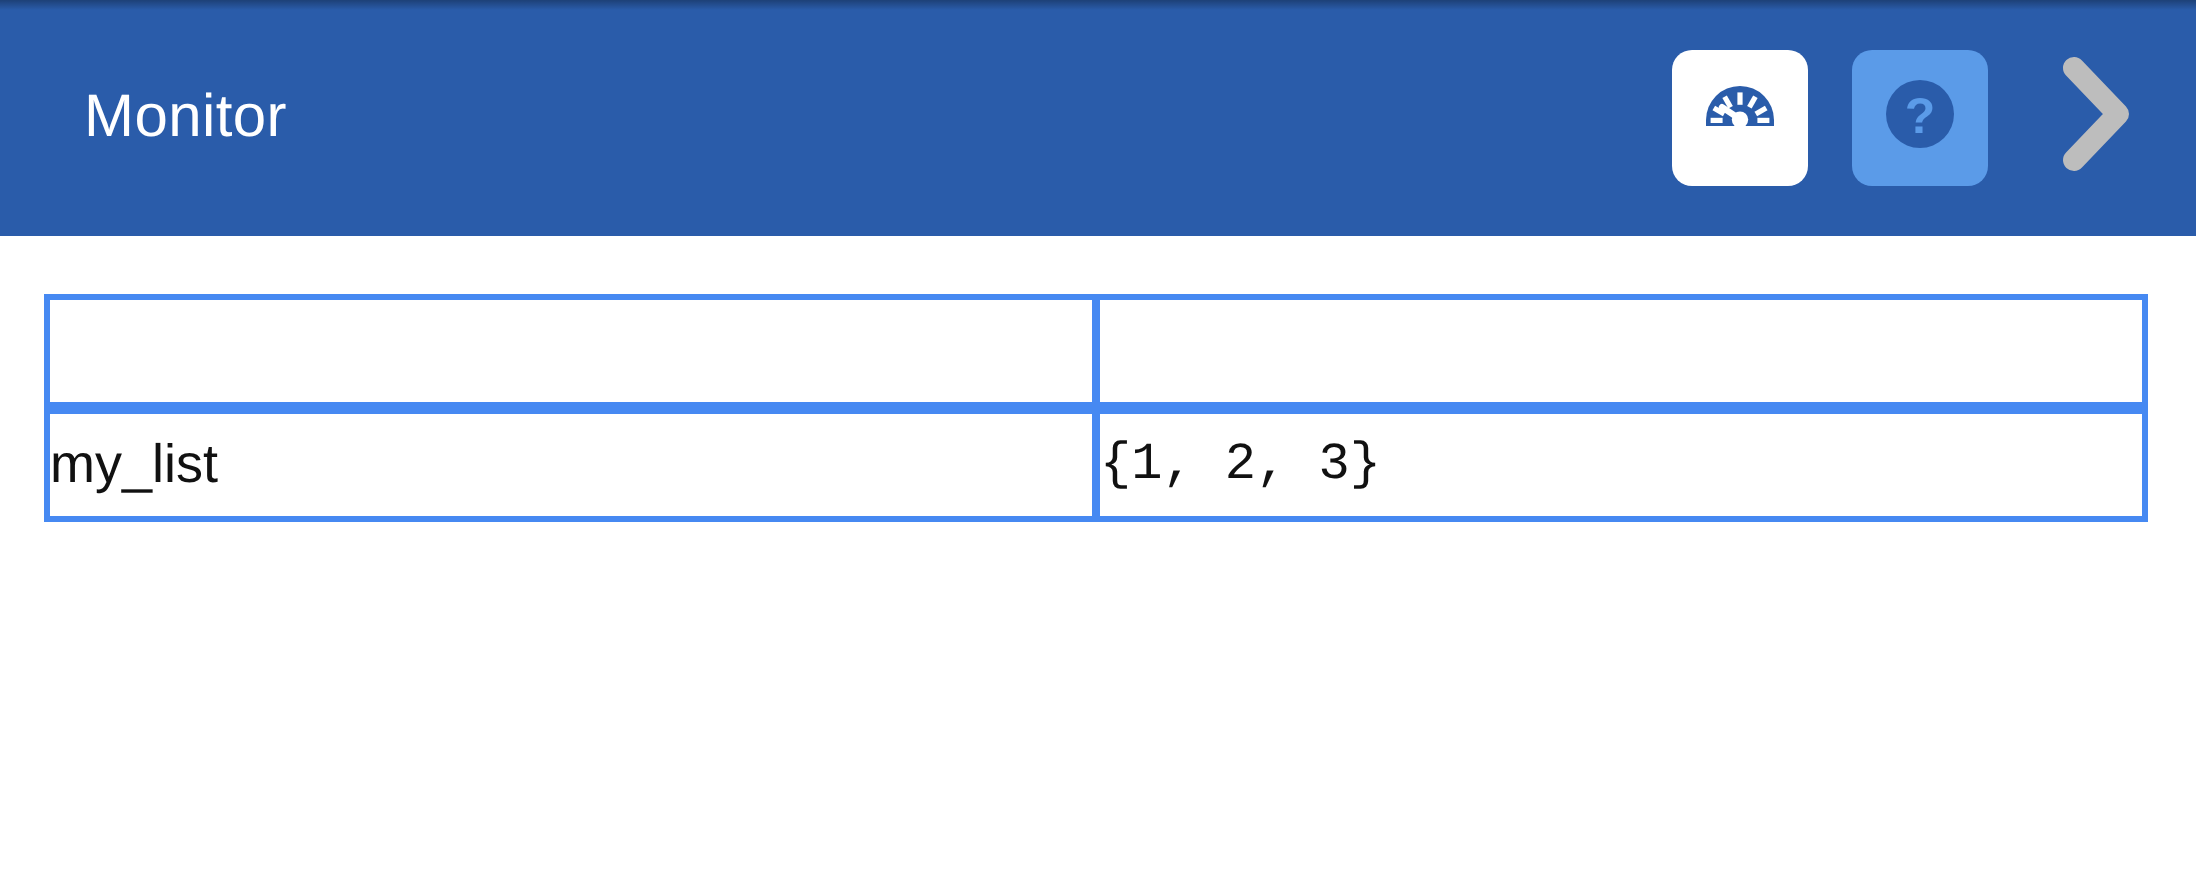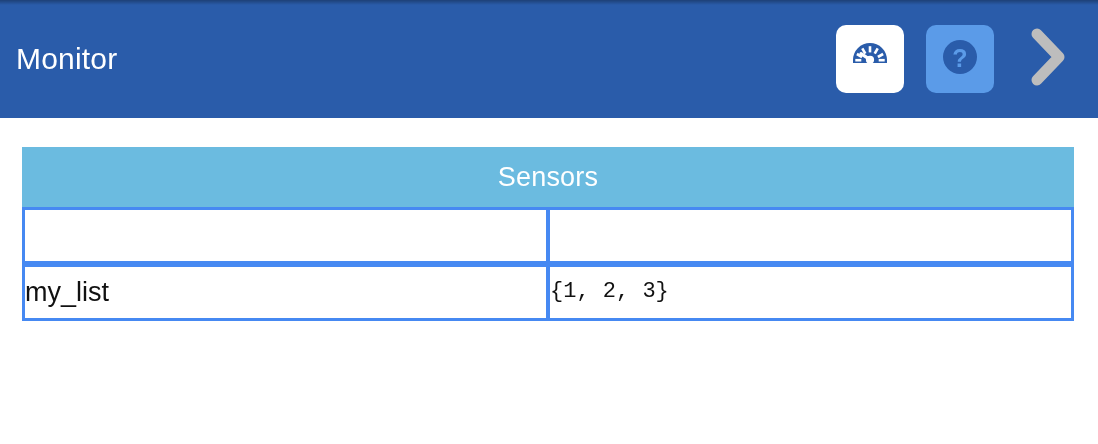--- a/index.html
+++ b/index.html
@@ -32,21 +32,21 @@
     width: 100%;
     height: 5px;
     background: linear-gradient(to bottom, rgba(0,0,0,0.30), rgba(0,0,0,0.0));
     pointer-events: none;
   }
   #app-title {
     color: #ffffff;
     font-size: 30px;
     font-weight: 400;
     letter-spacing: 0.2px;
-    margin-left: 16px;
+    margin-left: 42px;
     line-height: 1;
     white-space: nowrap;
   }
   #app-actions {
     display: flex;
     align-items: center;
     margin-right: 18px;
     gap: 22px;
   }
 
@@ -118,21 +118,21 @@
   .cell-name {
     font-family: "Liberation Sans", sans-serif;
     font-size: 27px;
     color: #111111;
     line-height: 1.1;
     white-space: nowrap;
     overflow: hidden;
   }
   .cell-value {
     font-family: "Liberation Mono", monospace;
-    font-size: 22px;
+    font-size: 26px;
     color: #111111;
     line-height: 1.1;
     white-space: pre;
     overflow: hidden;
   }
   .cell-empty { min-height: 1px; }
 </style>
 </head>
 <body>
 
@@ -183,23 +183,20 @@
 </div>
 
 <div id="panel">
   <table id="monitor-table">
     <colgroup>
       <col style="width:526px">
       <col style="width:526px">
     </colgroup>
     <tbody>
 
-      <tr>
-        <td class="section-header sensors" colspan="2">Sensors</td>
-      </tr>
       <tr class="data-row">
         <td class="col-name">
           <div class="cell-name cell-empty"></div>
         </td>
         <td class="col-value">
           <div class="cell-value cell-empty"></div>
         </td>
       </tr>
 
       <tr class="data-row">

